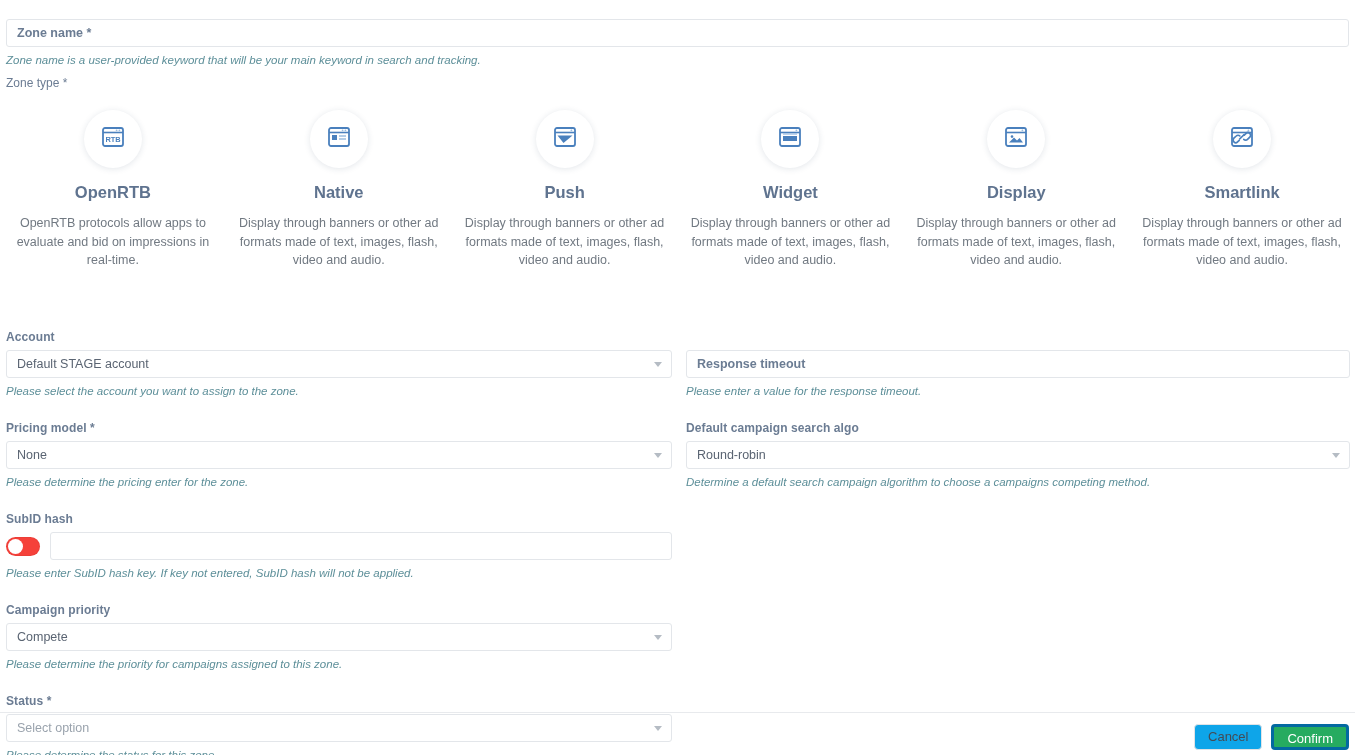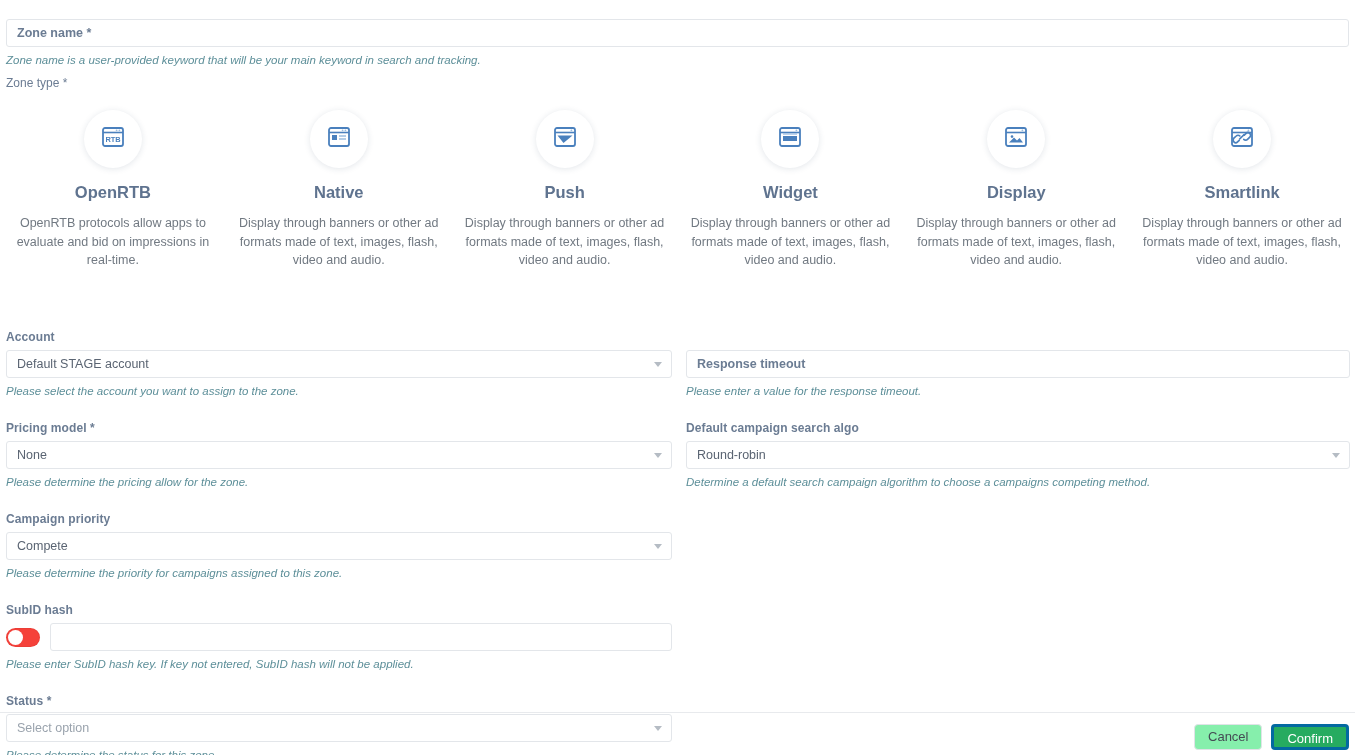--- a/index.html
+++ b/index.html
@@ -218,21 +218,21 @@
     font-family: "Liberation Sans", sans-serif;
     font-size: 13px;
     border-radius: 4px;
     padding: 0 13px;
     height: 26px;
     line-height: 24px;
     cursor: pointer;
     border: 1px solid transparent;
   }
   .btn-cancel {
-    background: #86efac;
+    background: #0ea5e9;
     border: 1px solid #e0e3e7;
     color: #444b54;
   }
   .btn-confirm {
     background: #26ab60;
     color: #ffffff;
     border: 3px solid #0369a1;
   }
 </style>
 </head>
@@ -360,44 +360,44 @@
         </div>
         <span class="helper">Please select the account you want to assign to the zone.</span>
       </div>
 
       <div class="fgroup">
         <span class="field-label">Pricing model *</span>
         <div class="select-wrap">
           <div class="select-box">None</div>
           <span class="caret"></span>
         </div>
-        <span class="helper">Please determine the pricing allow for the zone.</span>
-      </div>
-
-      <div class="fgroup">
-        <span class="field-label">Campaign priority</span>
-        <div class="select-wrap">
-          <div class="select-box">Compete</div>
-          <span class="caret"></span>
-        </div>
-        <span class="helper">Please determine the priority for campaigns assigned to this zone.</span>
+        <span class="helper">Please determine the pricing enter for the zone.</span>
       </div>
 
       <div class="fgroup">
         <span class="field-label">SubID hash</span>
         <div class="subid-row">
           <span class="toggle">
             <span class="knob"></span>
           </span>
           <input class="text-input" type="text" placeholder="" style="">
         </div>
         <span class="helper">Please enter SubID hash key. If key not entered, SubID hash will not be applied.</span>
       </div>
 
       <div class="fgroup">
+        <span class="field-label">Campaign priority</span>
+        <div class="select-wrap">
+          <div class="select-box">Compete</div>
+          <span class="caret"></span>
+        </div>
+        <span class="helper">Please determine the priority for campaigns assigned to this zone.</span>
+      </div>
+
+      <div class="fgroup">
         <span class="field-label">Status *</span>
         <div class="select-wrap">
           <div class="select-box placeholder-text">Select option</div>
           <span class="caret"></span>
         </div>
         <span class="helper">Please determine the status for this zone.</span>
       </div>
 
     </div>
 

